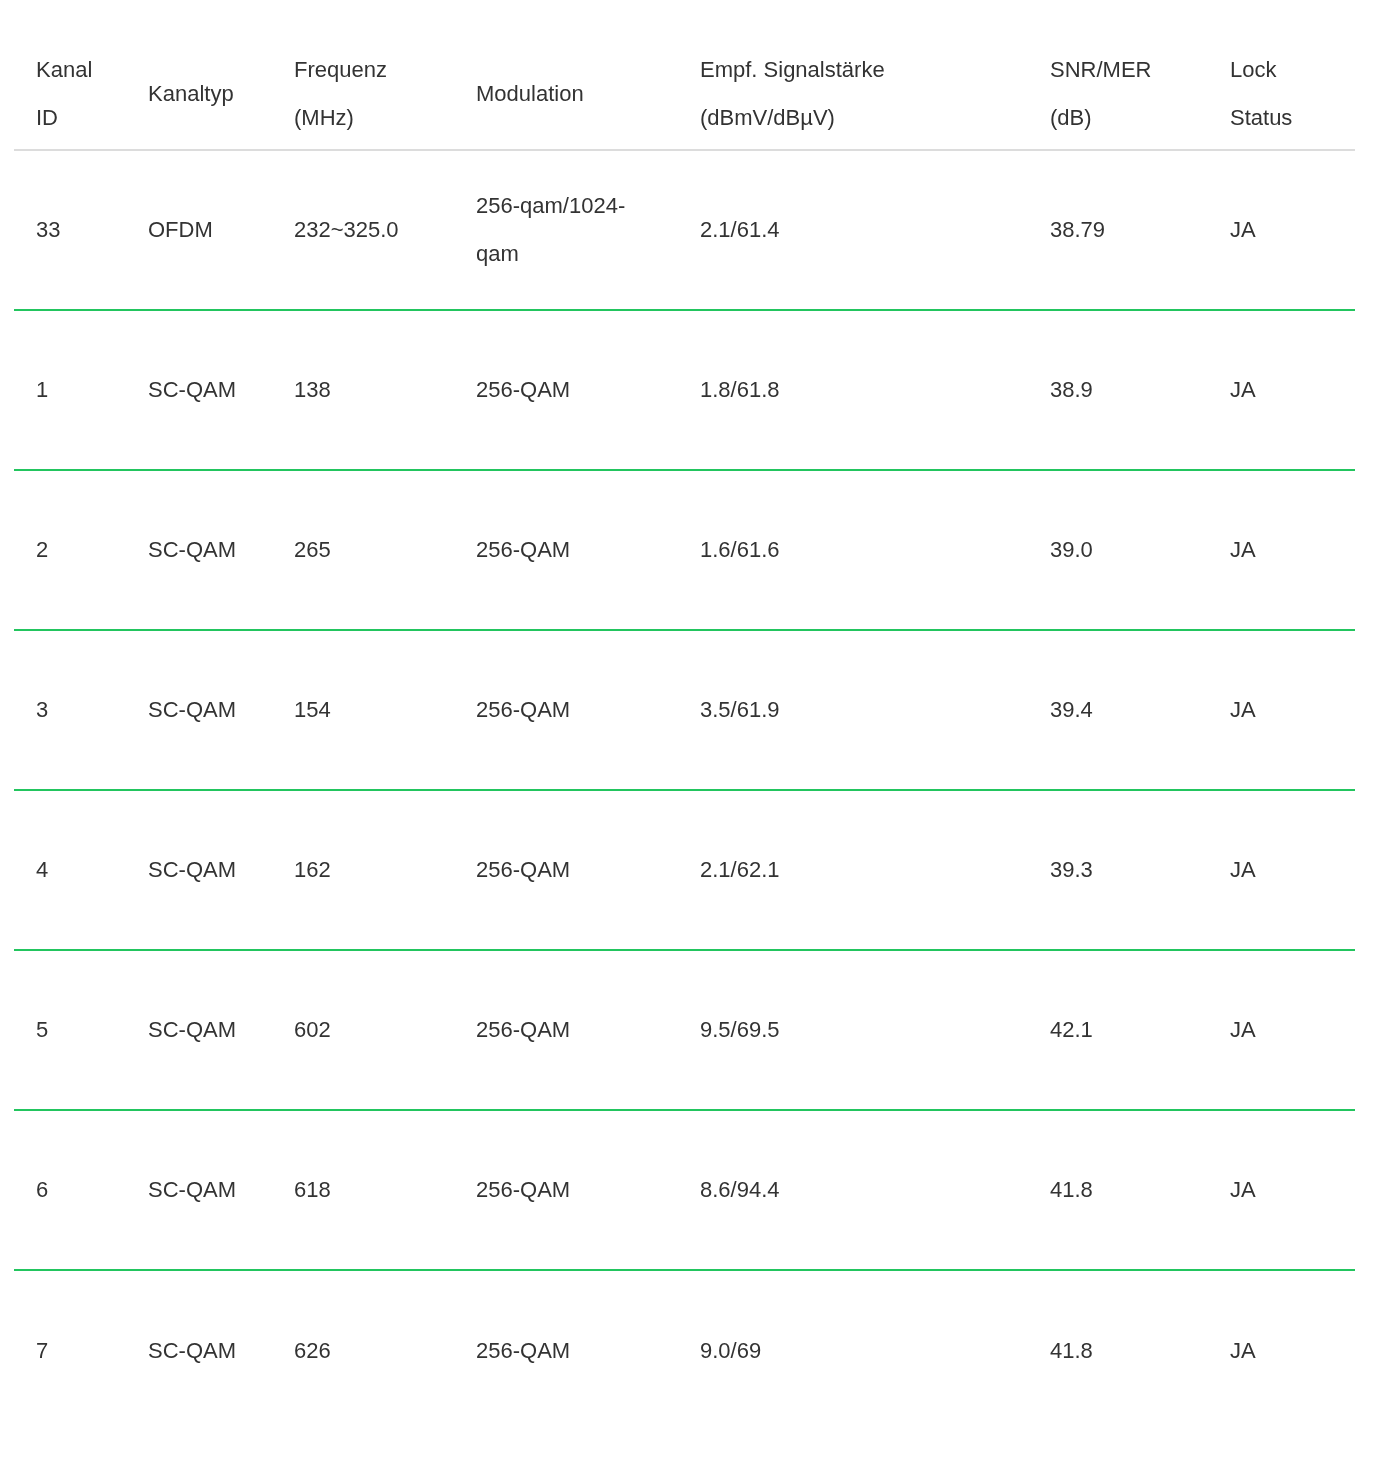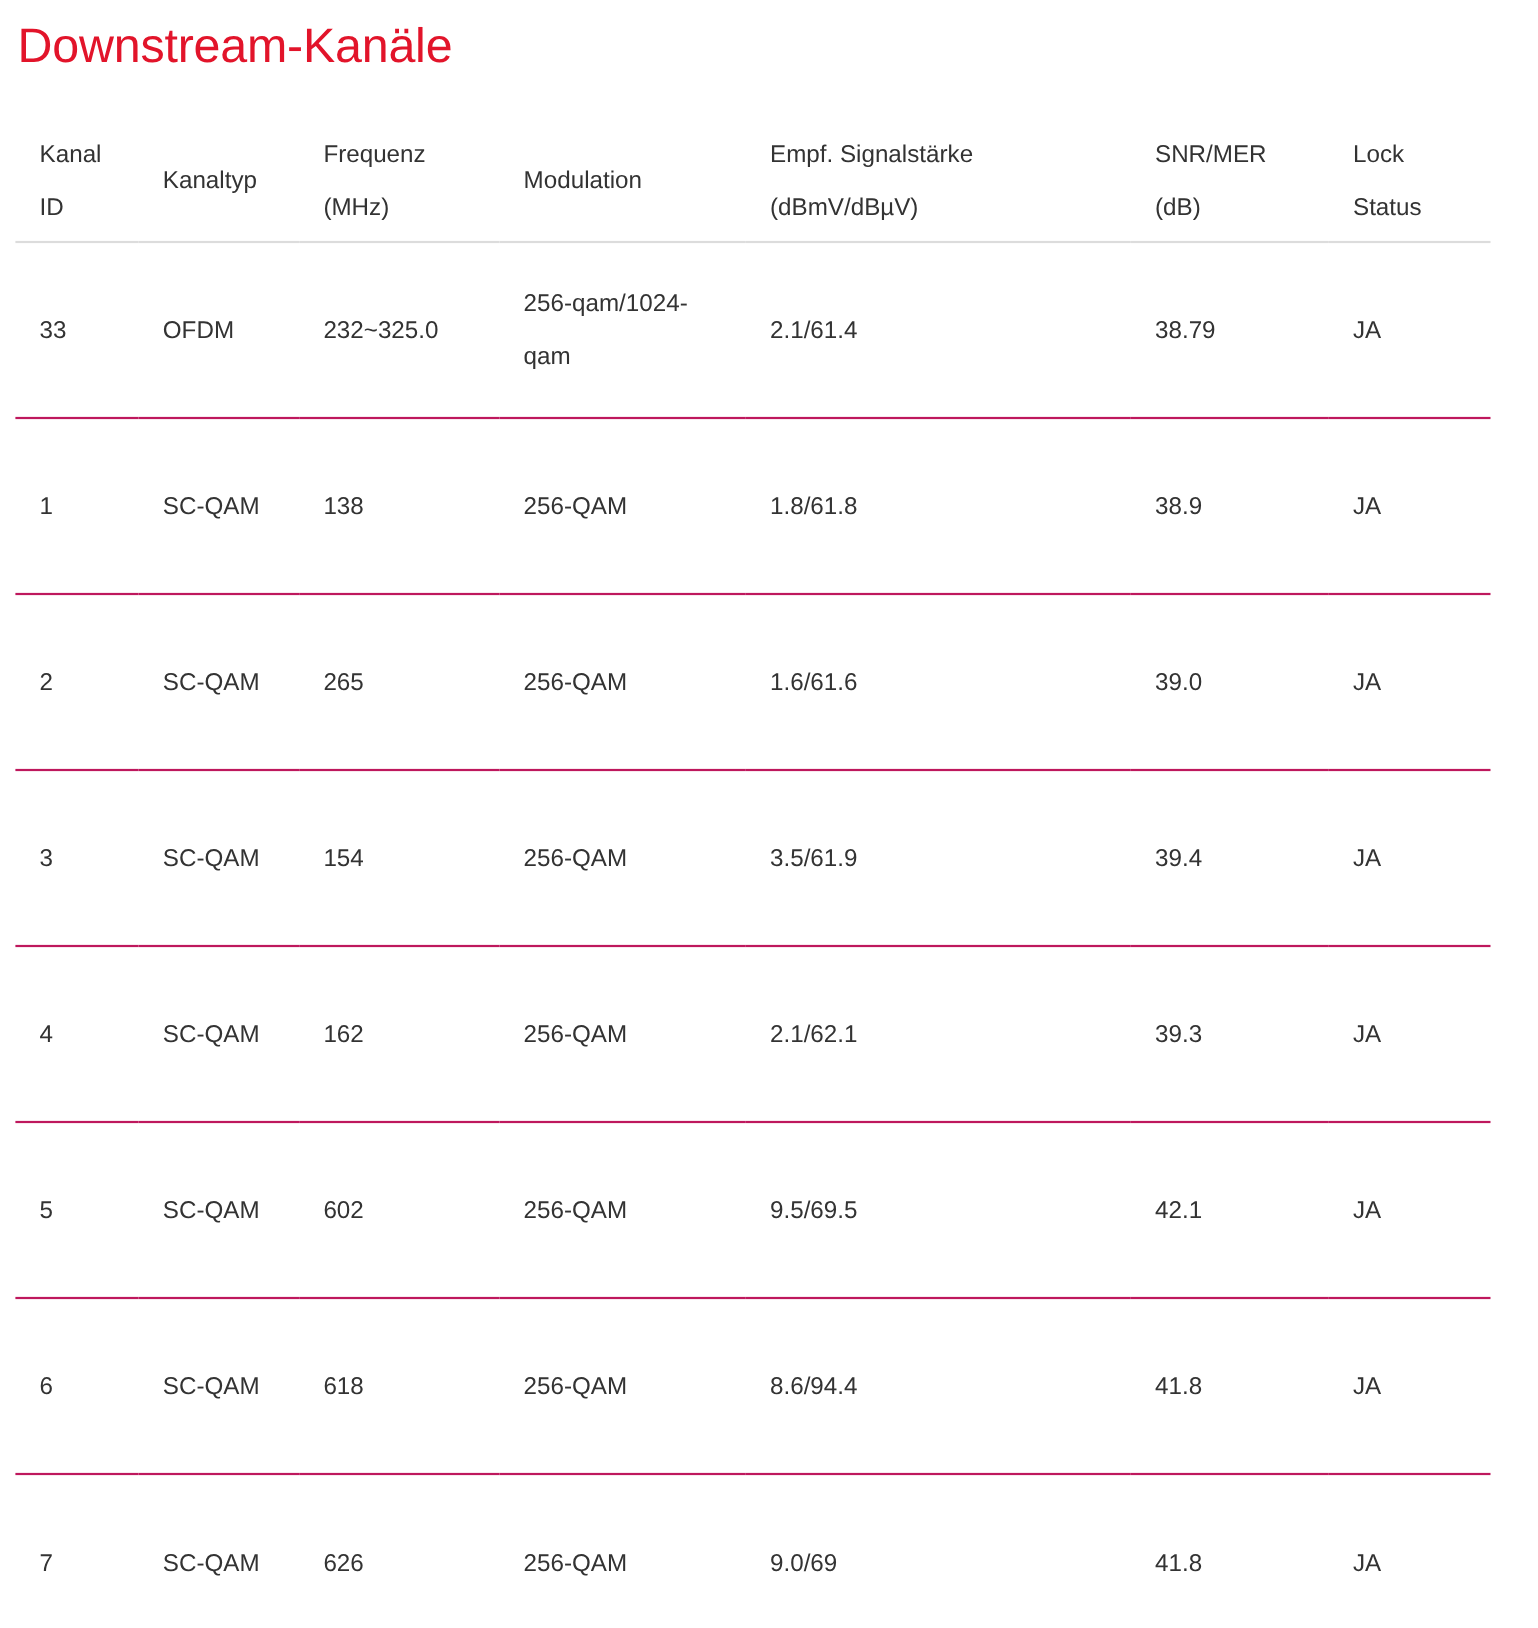--- a/index.html
+++ b/index.html
@@ -67,39 +67,38 @@
     border-bottom: 2px solid #dcdcdc;
     height: 124px;
     box-sizing: border-box;
   }
 
   table.channels tbody td {
     text-align: left;
     vertical-align: middle;
     color: #333333;
     padding: 18px 22px 18px 22px;
-    border-bottom: 2px solid #be185d;
+    border-bottom: 2px solid #22c55e;
     height: 160px;
     box-sizing: border-box;
     word-wrap: break-word;
     overflow-wrap: break-word;
   }
 
   table.channels tbody tr:last-child td {
     border-bottom: none;
   }
 
   .hdr-line { display: block; }
 </style>
 </head>
 <body>
 
 <div class="page">
 
-  <h1 class="page-title">Downstream-Kanäle</h1>
 
   <div class="table-wrap">
     <table class="channels">
       <colgroup>
         <col class="c-id">
           <col class="c-type">
           <col class="c-freq">
           <col class="c-mod">
         <col class="c-power">
           <col class="c-snr">

